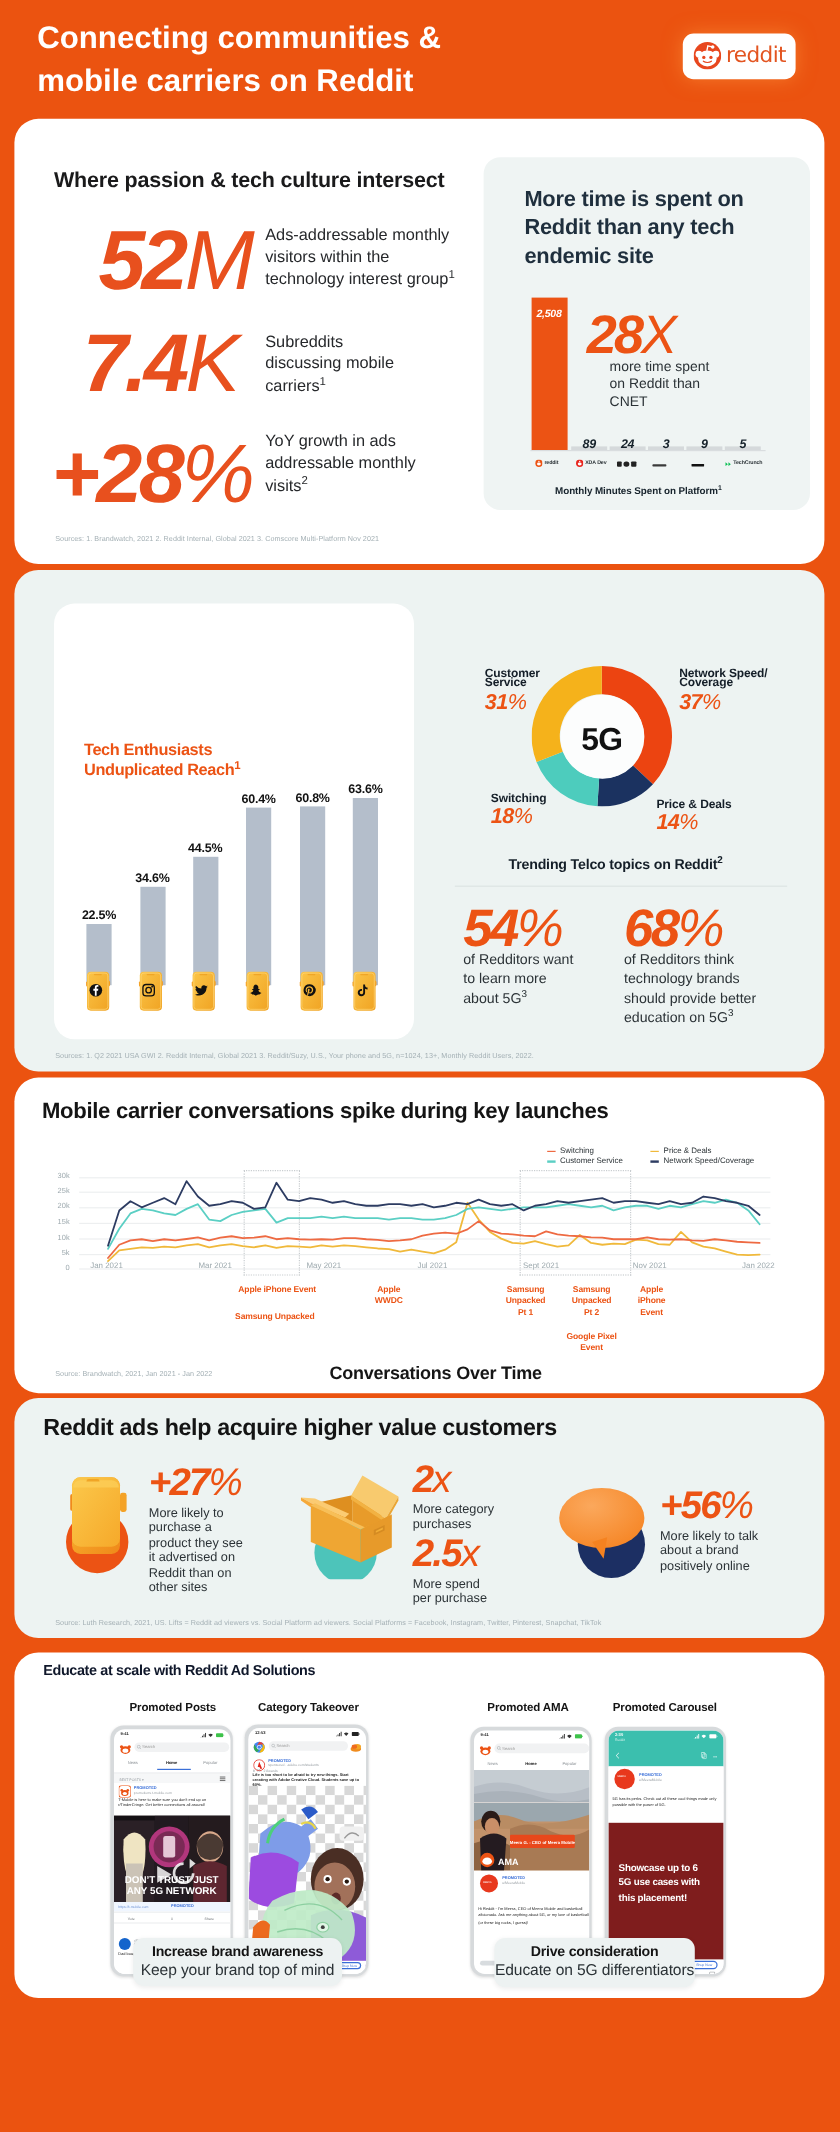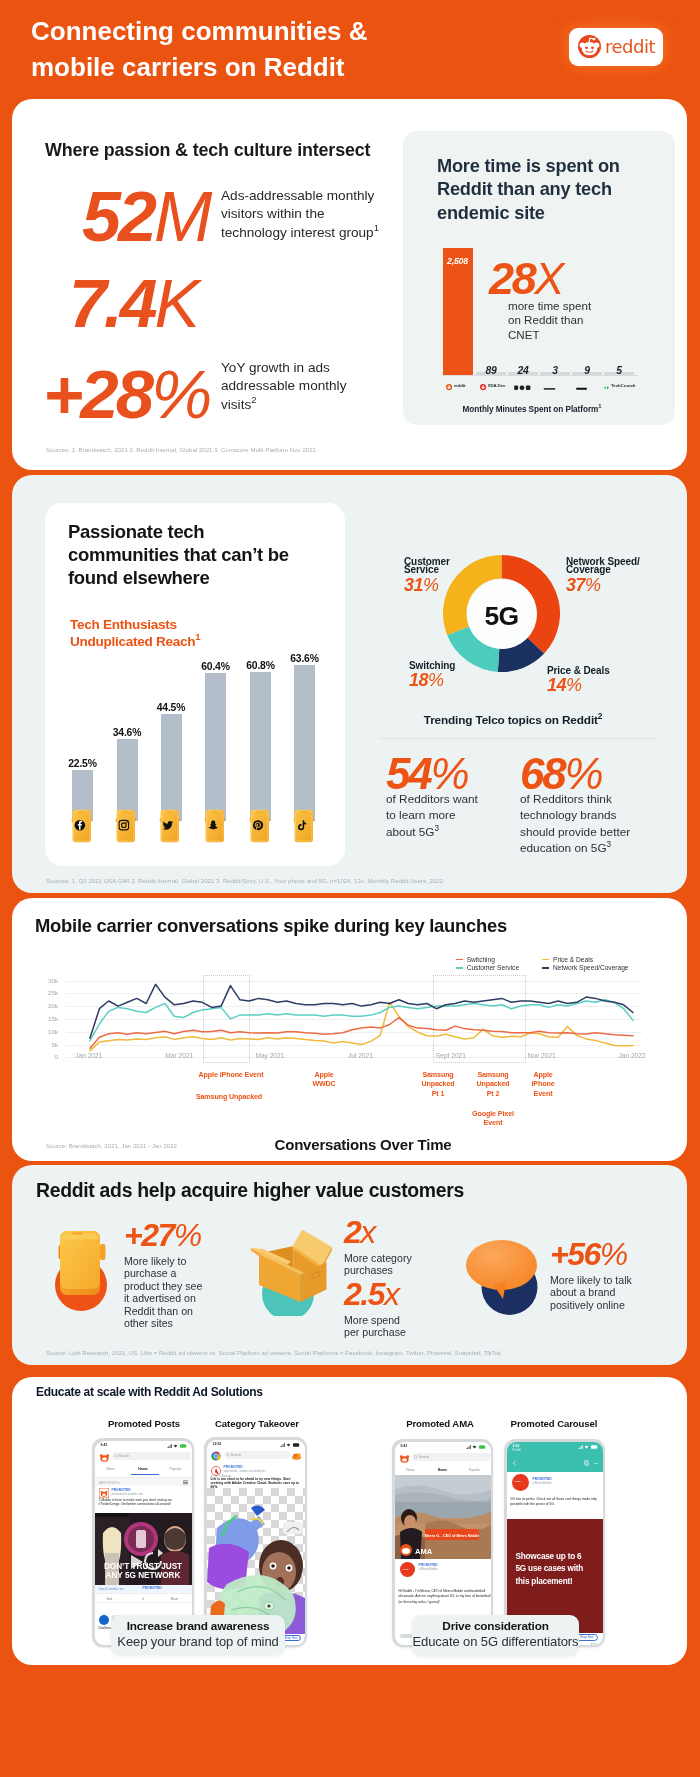--- a/index.html
+++ b/index.html
@@ -182,20 +182,21 @@
   <div class="card" id="card1"></div>
   <div id="c1-title">Where passion &amp; tech culture intersect</div>
 
   <div class="stat" style="left:45px;top:182px;width:340px;height:58px">
     <div class="val" style="left:37px"><b>52</b><span class="unit">M</span></div>
     <div class="desc" style="left:176px;top:5px;width:165px">Ads-addressable monthly visitors within the technology interest group<span class="sup">1</span></div>
   </div>
 
   <div class="stat" style="left:45px;top:268px;width:340px;height:58px">
     <div class="val" style="left:24px;font-size:68px"><b>7.4</b><span class="unit">K</span></div>
+    <div class="desc" style="left:176px;top:8px;width:120px">Subreddits discussing mobile carriers<span class="sup">1</span></div>
   </div>
 
   <div class="stat" style="left:45px;top:360px;width:340px;height:58px">
     <div class="val" style="left:-2px;font-size:69px"><b>+28</b><span class="unit">%</span></div>
     <div class="desc" style="left:176px;top:-1px;width:128px">YoY growth in ads addressable monthly visits<span class="sup">2</span></div>
   </div>
 
   <div class="src" style="left:46px;top:447px">Sources: 1. Brandwatch, 2021 2. Reddit Internal, Global 2021 3. Comscore Multi-Platform Nov 2021</div>
 
   <div id="c1-panel">
@@ -262,21 +263,20 @@
       </div>
     <div class="mult">
       <div class="m">28<span class="x">X</span></div>
       <div class="md">more time spent on Reddit than CNET</div>
     </div>
     <div class="pcaption">Monthly Minutes Spent on Platform<span class="sup">1</span></div>
   </div>
 
   <div class="card" id="card2"></div>
   <div id="c2-inner"></div>
-  <div id="c2-title">Passionate tech communities that can’t be found elsewhere</div>
   <div id="c2-sub">
     <div>Tech Enthusiasts</div>
     <div>Unduplicated Reach<span class="sup">1</span></div>
   </div>
   <div id="c2-chart">
       <div class="rb" style="left: 12px; top: 115.013px; height: 51.4875px;"></div>
       <div class="rb-lab" style="left: -0.5px; top: 103.013px;">22.5%</div>
       <div class="phone" style="left: 10.5px; top: 153.6px;"><svg viewBox="0 0 22 34" width="22" height="34">
           <defs>
             <linearGradient id="pg0" x1="0" y1="0" x2="1" y2="1">

